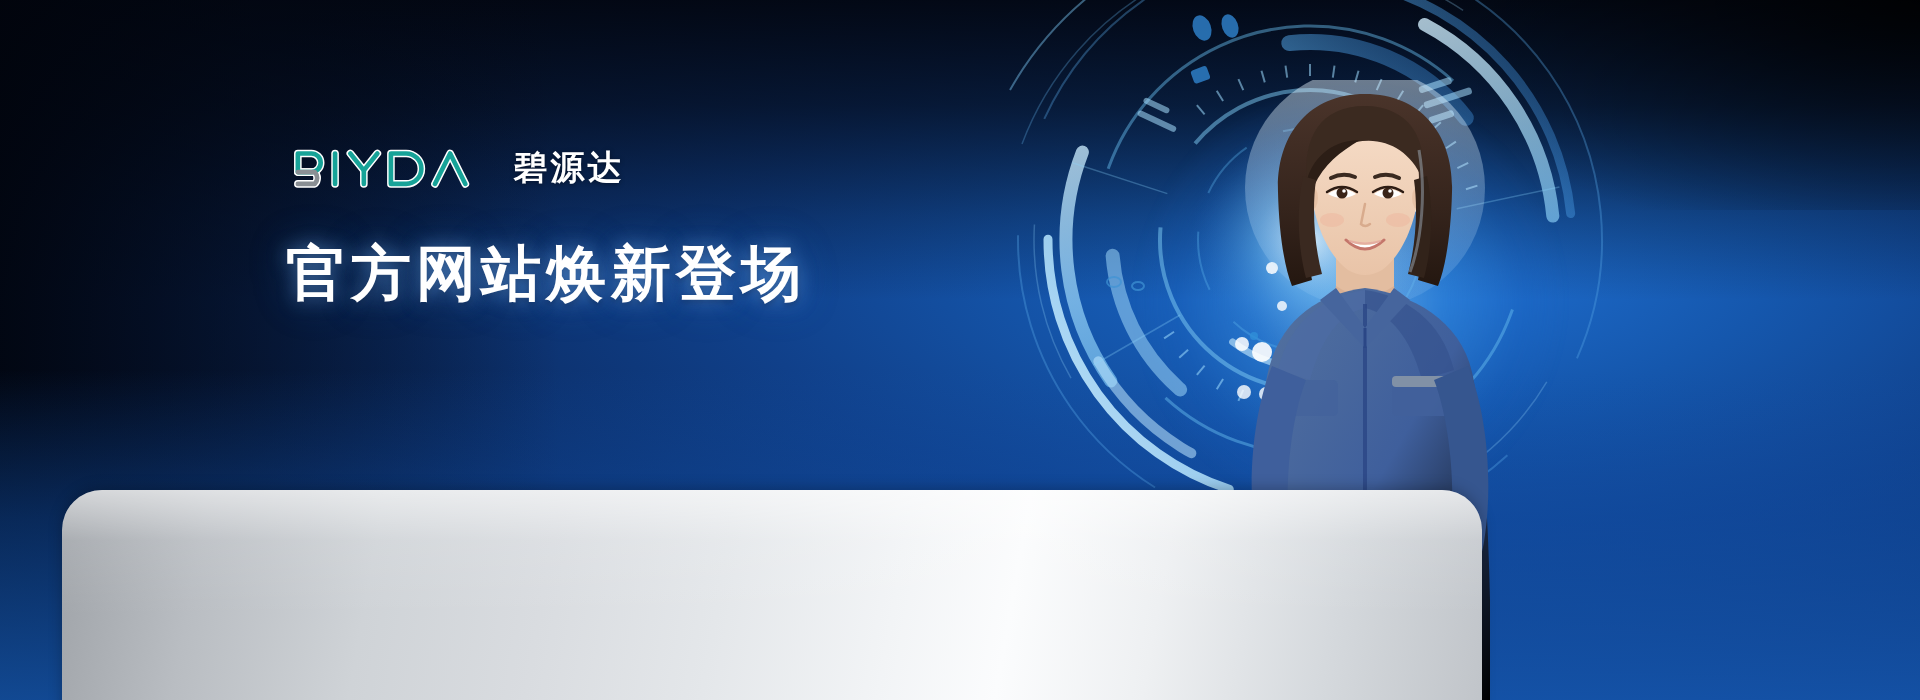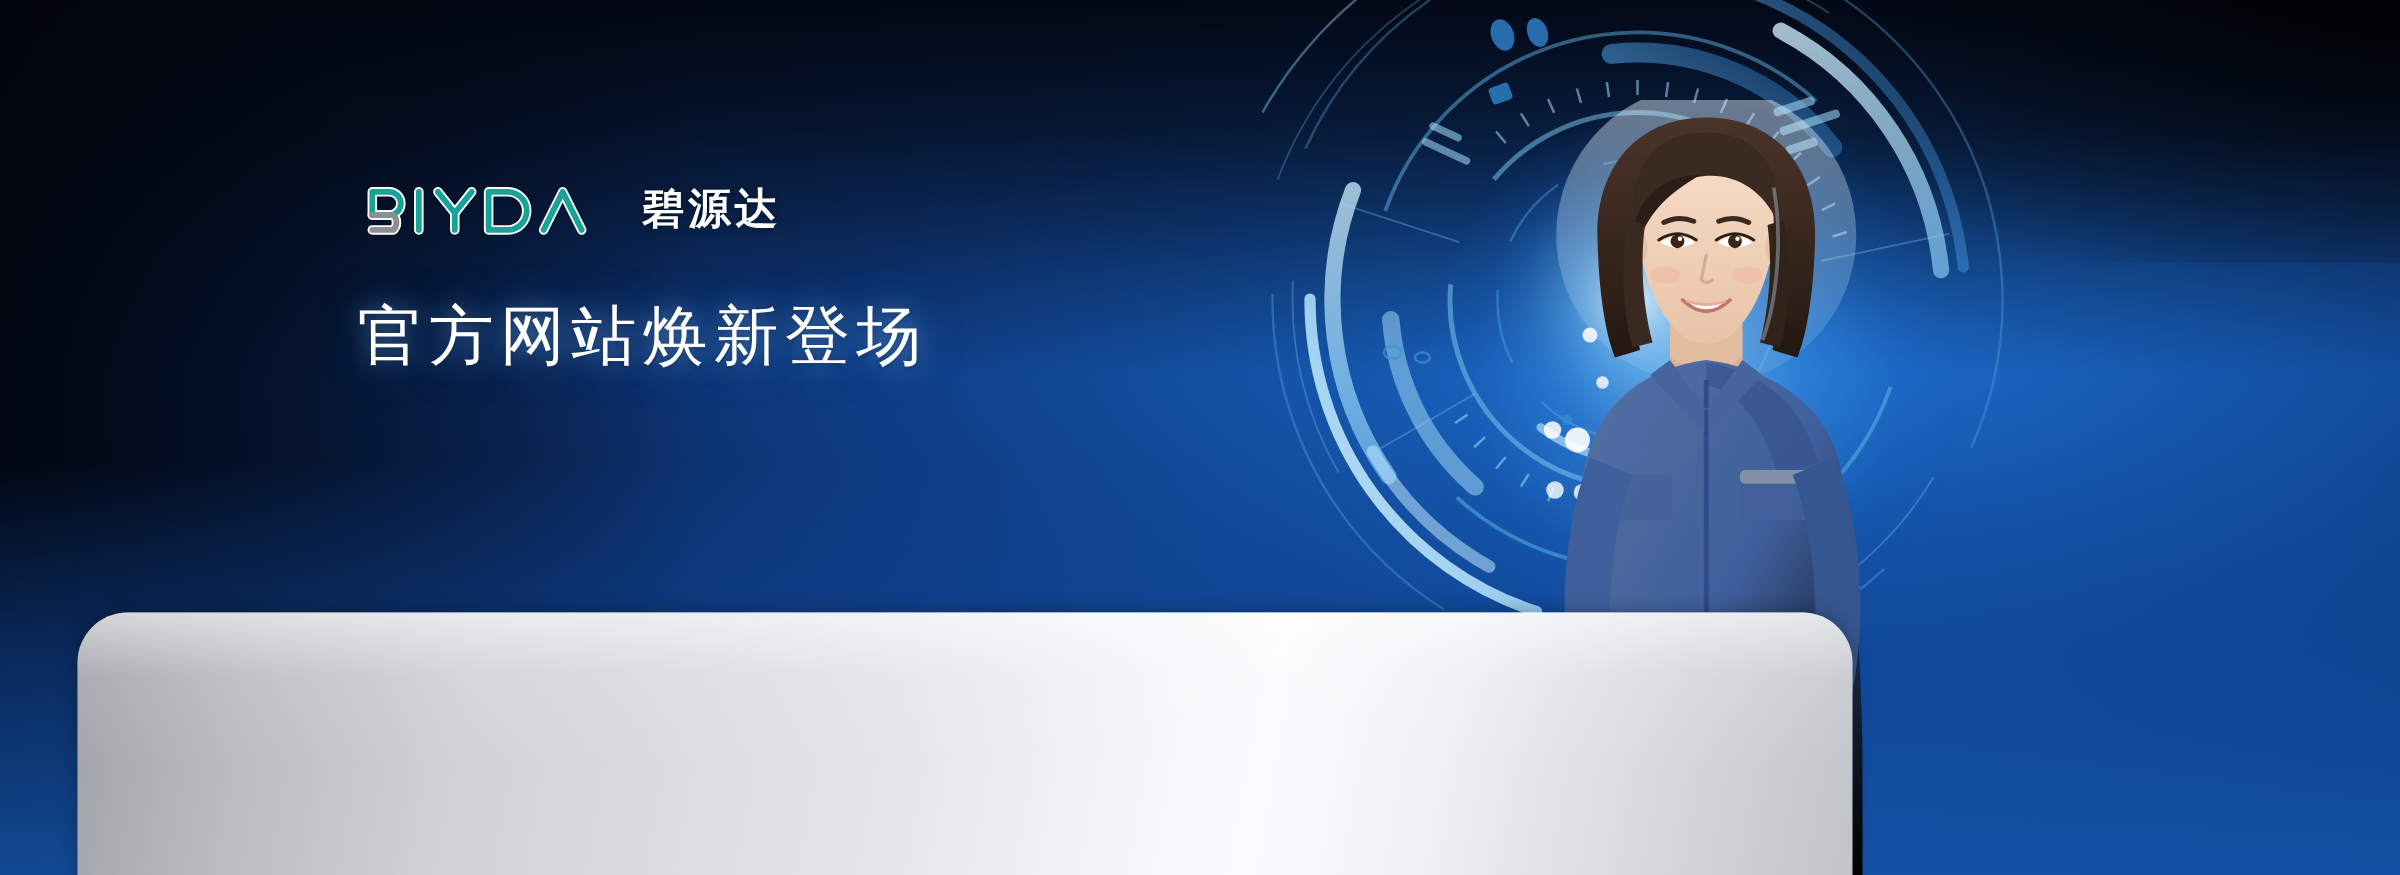--- a/index.html
+++ b/index.html
@@ -137,22 +137,22 @@
     color: #ffffff;
     letter-spacing: 3px;
     line-height: 1;
     text-shadow: 0 1px 5px rgba(0,0,0,0.45);
     font-family: "DejaVu Sans", "Liberation Sans", sans-serif;
   }
 
   
   .headline {
     margin-top: 48px;
-    font-size: 52px;
-    font-weight: 400;
+    font-size: 60px;
+    font-weight: 700;
     color: #ffffff;
     letter-spacing: 5px;
     line-height: 1.05;
     white-space: nowrap;
     text-shadow:
       0 0 18px rgba(120,185,255,0.55),
       0 0 40px rgba(60,140,230,0.35),
       0 2px 6px rgba(0,10,35,0.55);
     font-family: "DejaVu Sans", "Liberation Sans", sans-serif;
   }

